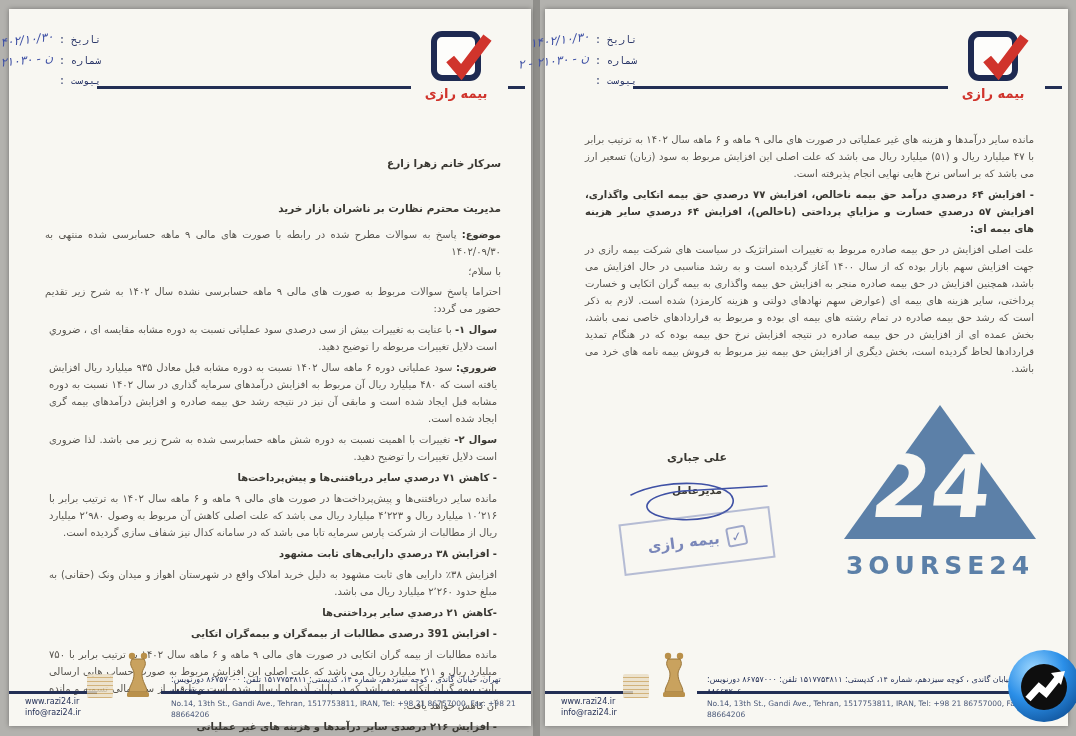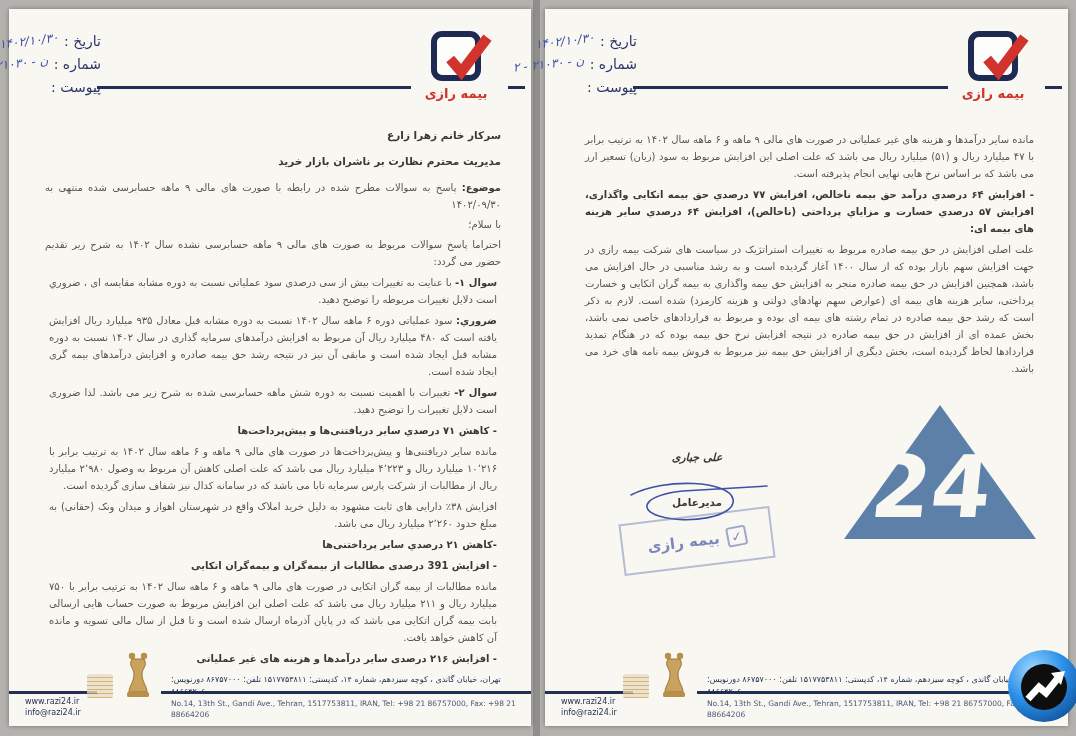--- a/index.html
+++ b/index.html
@@ -14,48 +14,48 @@
     position:absolute; top:9px; height:717px; background:#f8f7f2;
     box-shadow:0 0 5px rgba(0,0,0,.35);
   }
   .page-left{ left:9px; width:522px; }
   .page-right{ left:545px; width:523px; }
 
   
   .hdr{ position:absolute; top:0; left:0; right:0; height:110px; }
   .meta{ position:absolute; top:24px; left:6px; width:86px; }
   .meta-row{ direction:rtl; display:flex; align-items:center; gap:5px; margin-bottom:7px; }
-  .meta-label{ color:#2a3668; font-size:14px; white-space:nowrap; flex-shrink:0; }
+  .meta-label{ color:#2a3668; font-size:10px; white-space:nowrap; flex-shrink:0;font-family:Liberation Mono, monospace; }
   .hand{ color:#3f51a5; font-style:italic; font-size:12px; white-space:nowrap;
          direction:ltr; unicode-bidi:embed; flex-shrink:0; }
   .hand-date{ transform:rotate(-7deg); letter-spacing:1px; }
   .hand-num{ transform:rotate(-6deg); letter-spacing:1px; }
   .hdr-line{ position:absolute; top:77px; left:88px; right:120px; height:3px; background:#232f55; }
   .hdr-dash{ position:absolute; top:77px; right:6px; width:17px; height:3px; background:#232f55; }
   .logo{ position:absolute; top:22px; right:38px; width:74px; text-align:center; }
   .logo-box{ position:relative; width:50px; height:50px; margin:0 auto;
              border:6px solid #1e2a52; border-radius:11px; background:#fdfdfb; }
   .logo-box svg{ position:absolute; top:-6px; left:1px; overflow:visible; }
   .logo-text{ color:#d0342c; font-weight:bold; font-size:13px; margin-top:5px; letter-spacing:0.5px; }
 
   
   .body{
     position:absolute; top:118px; right:30px; left:36px;
     direction:rtl; text-align:justify;
     font-size:10px; line-height:17px; color:#57544e;
   }
-  .recipient,.recipient-title{ font-weight:bold; color:#3a3832; font-size:10.5px; margin-bottom:9px; }
+  .recipient,.recipient-title{ font-weight:bold; color:#3a3832; font-size:10.5px; margin-bottom:9px;margin-top:28px; }
   .subject-line,.salutation,.intro{ margin-bottom:3px; }
   .b{ font-weight:bold; color:#3a3832; }
   .b:empty{ display:none; }
   .para{ margin:4px; }
 
   
   .sig{ position:absolute; top:442px; left:82px; width:140px; text-align:center; direction:rtl; }
-  .sig-name{ font-weight:bold; font-size:11px; color:#3a3832; margin-bottom:32px;font-style:italic; }
+  .sig-name{ font-weight:bold; font-size:11px; color:#3a3832; margin-bottom:20px; }
   .sig-title{ font-weight:bold; font-size:10.5px; color:#3a3832; }
   .sig-scribble{ position:absolute; top:24px; left:-6px; pointer-events:none; }
   .stamp{
     position:absolute; top:64px; left:-6px; width:152px; height:52px;
     border:2px solid rgba(100,115,175,.45); transform:rotate(-7deg);
     display:flex; align-items:center; justify-content:center; gap:7px;
     direction:rtl; color:rgba(100,115,175,.85); font-size:15px; font-weight:bold;
   }
   .stamp-check{
     width:20px; height:20px; border:2px solid rgba(100,115,175,.6); border-radius:3px;
@@ -130,20 +130,21 @@
           <p class="para"><span class="b">سوال ۱-</span><span> با عنایت به تغییرات بیش از سی درصدی سود عملیاتی نسبت به دوره مشابه مقایسه ای ، ضروري است دلایل تغییرات مربوطه را توضیح دهید.</span></p>
 
           <p class="para"><span class="b">ضروري:</span><span> سود عملیاتی دوره ۶ ماهه سال ۱۴۰۲ نسبت به دوره مشابه قبل معادل ۹۳۵ میلیارد ریال افزایش یافته است که ۴۸۰ میلیارد ریال آن مربوط به افزایش درآمدهای سرمایه گذاری در سال ۱۴۰۲ نسبت به دوره مشابه قبل ایجاد شده است و مابقی آن نیز در نتیجه رشد حق بیمه صادره و افزایش درآمدهای بیمه گری ایجاد شده است.</span></p>
 
           <p class="para"><span class="b">سوال ۲-</span><span> تغییرات با اهمیت نسبت به دوره شش ماهه حسابرسی شده به شرح زیر می باشد. لذا ضروری است دلایل تغییرات را توضیح دهید.</span></p>
 
           <p class="para"><span class="b">- کاهش ۷۱ درصدي سایر دریافتنی‌ها و پیش‌پرداخت‌ها</span><span></span></p>
 
           <p class="para"><span>مانده سایر دریافتنی‌ها و پیش‌پرداخت‌ها در صورت های مالی ۹ ماهه و ۶ ماهه سال ۱۴۰۲ به ترتیب برابر با ۱۰٬۲۱۶ میلیارد ریال و ۴٬۲۲۳ میلیارد ریال می باشد که علت اصلی کاهش آن مربوط به وصول ۲٬۹۸۰ میلیارد ریال از مطالبات از شرکت پارس سرمایه تابا می باشد که در سامانه کدال نیز شفاف سازی گردیده است.</span></p>
 
+          <p class="para"><span class="b">- افزایش ۳۸ درصدي دارایی‌های ثابت مشهود</span><span></span></p>
 
           <p class="para"><span>افزایش ۳۸٪ دارایی های ثابت مشهود به دلیل خرید املاک واقع در شهرستان اهواز و میدان ونک (حقانی) به مبلغ حدود ۲٬۲۶۰ میلیارد ریال می باشد.</span></p>
 
           <p class="para"><span class="b">-کاهش ۲۱ درصدي سایر پرداختنی‌ها</span><span></span></p>
 
 
           <p class="para"><span class="b">- افزایش 391 درصدی مطالبات از بیمه‌گران و بیمه‌گران اتکایی</span><span></span></p>
 
           <p class="para"><span>مانده مطالبات از بیمه گران اتکایی در صورت های مالی ۹ ماهه و ۶ ماهه سال ۱۴۰۲ به ترتیب برابر با ۷۵۰ میلیارد ریال و ۲۱۱ میلیارد ریال می باشد که علت اصلی این افزایش مربوط به صورت حساب هایی ارسالی بابت بیمه گران اتکایی می باشد که در پایان آذرماه ارسال شده است و تا قبل از سال مالی تسویه و مانده آن کاهش خواهد یافت.</span></p>
 
@@ -222,20 +223,21 @@
         <span class="stamp-check">✓</span>
         <span>بیمه رازی</span>
       </div>
     </div>
 
     <div class="wm">
       <svg width="192" height="136" viewBox="0 0 192 136">
         <polygon points="96,0 192,134 0,134" fill="#5c80a8"></polygon>
         <text x="96" y="112" text-anchor="middle" font-family="DejaVu Sans, sans-serif" font-size="86" font-weight="bold" fill="#f8f7f2" transform="skewX(-6)">24</text>
       </svg>
+      <div class="wm-text">3OURSE24</div>
     </div>
 
     <div class="ftr">
       <div class="ftr-line seg-l"></div>
       <div class="ftr-line seg-r"></div>
       <div class="award-mini"></div>
       <div class="trophy">
         <svg width="34" height="46" viewBox="0 0 34 46">
           <circle cx="11" cy="4" r="3.2" fill="#b9904a"></circle>
           <circle cx="23" cy="4" r="3.2" fill="#b9904a"></circle>

